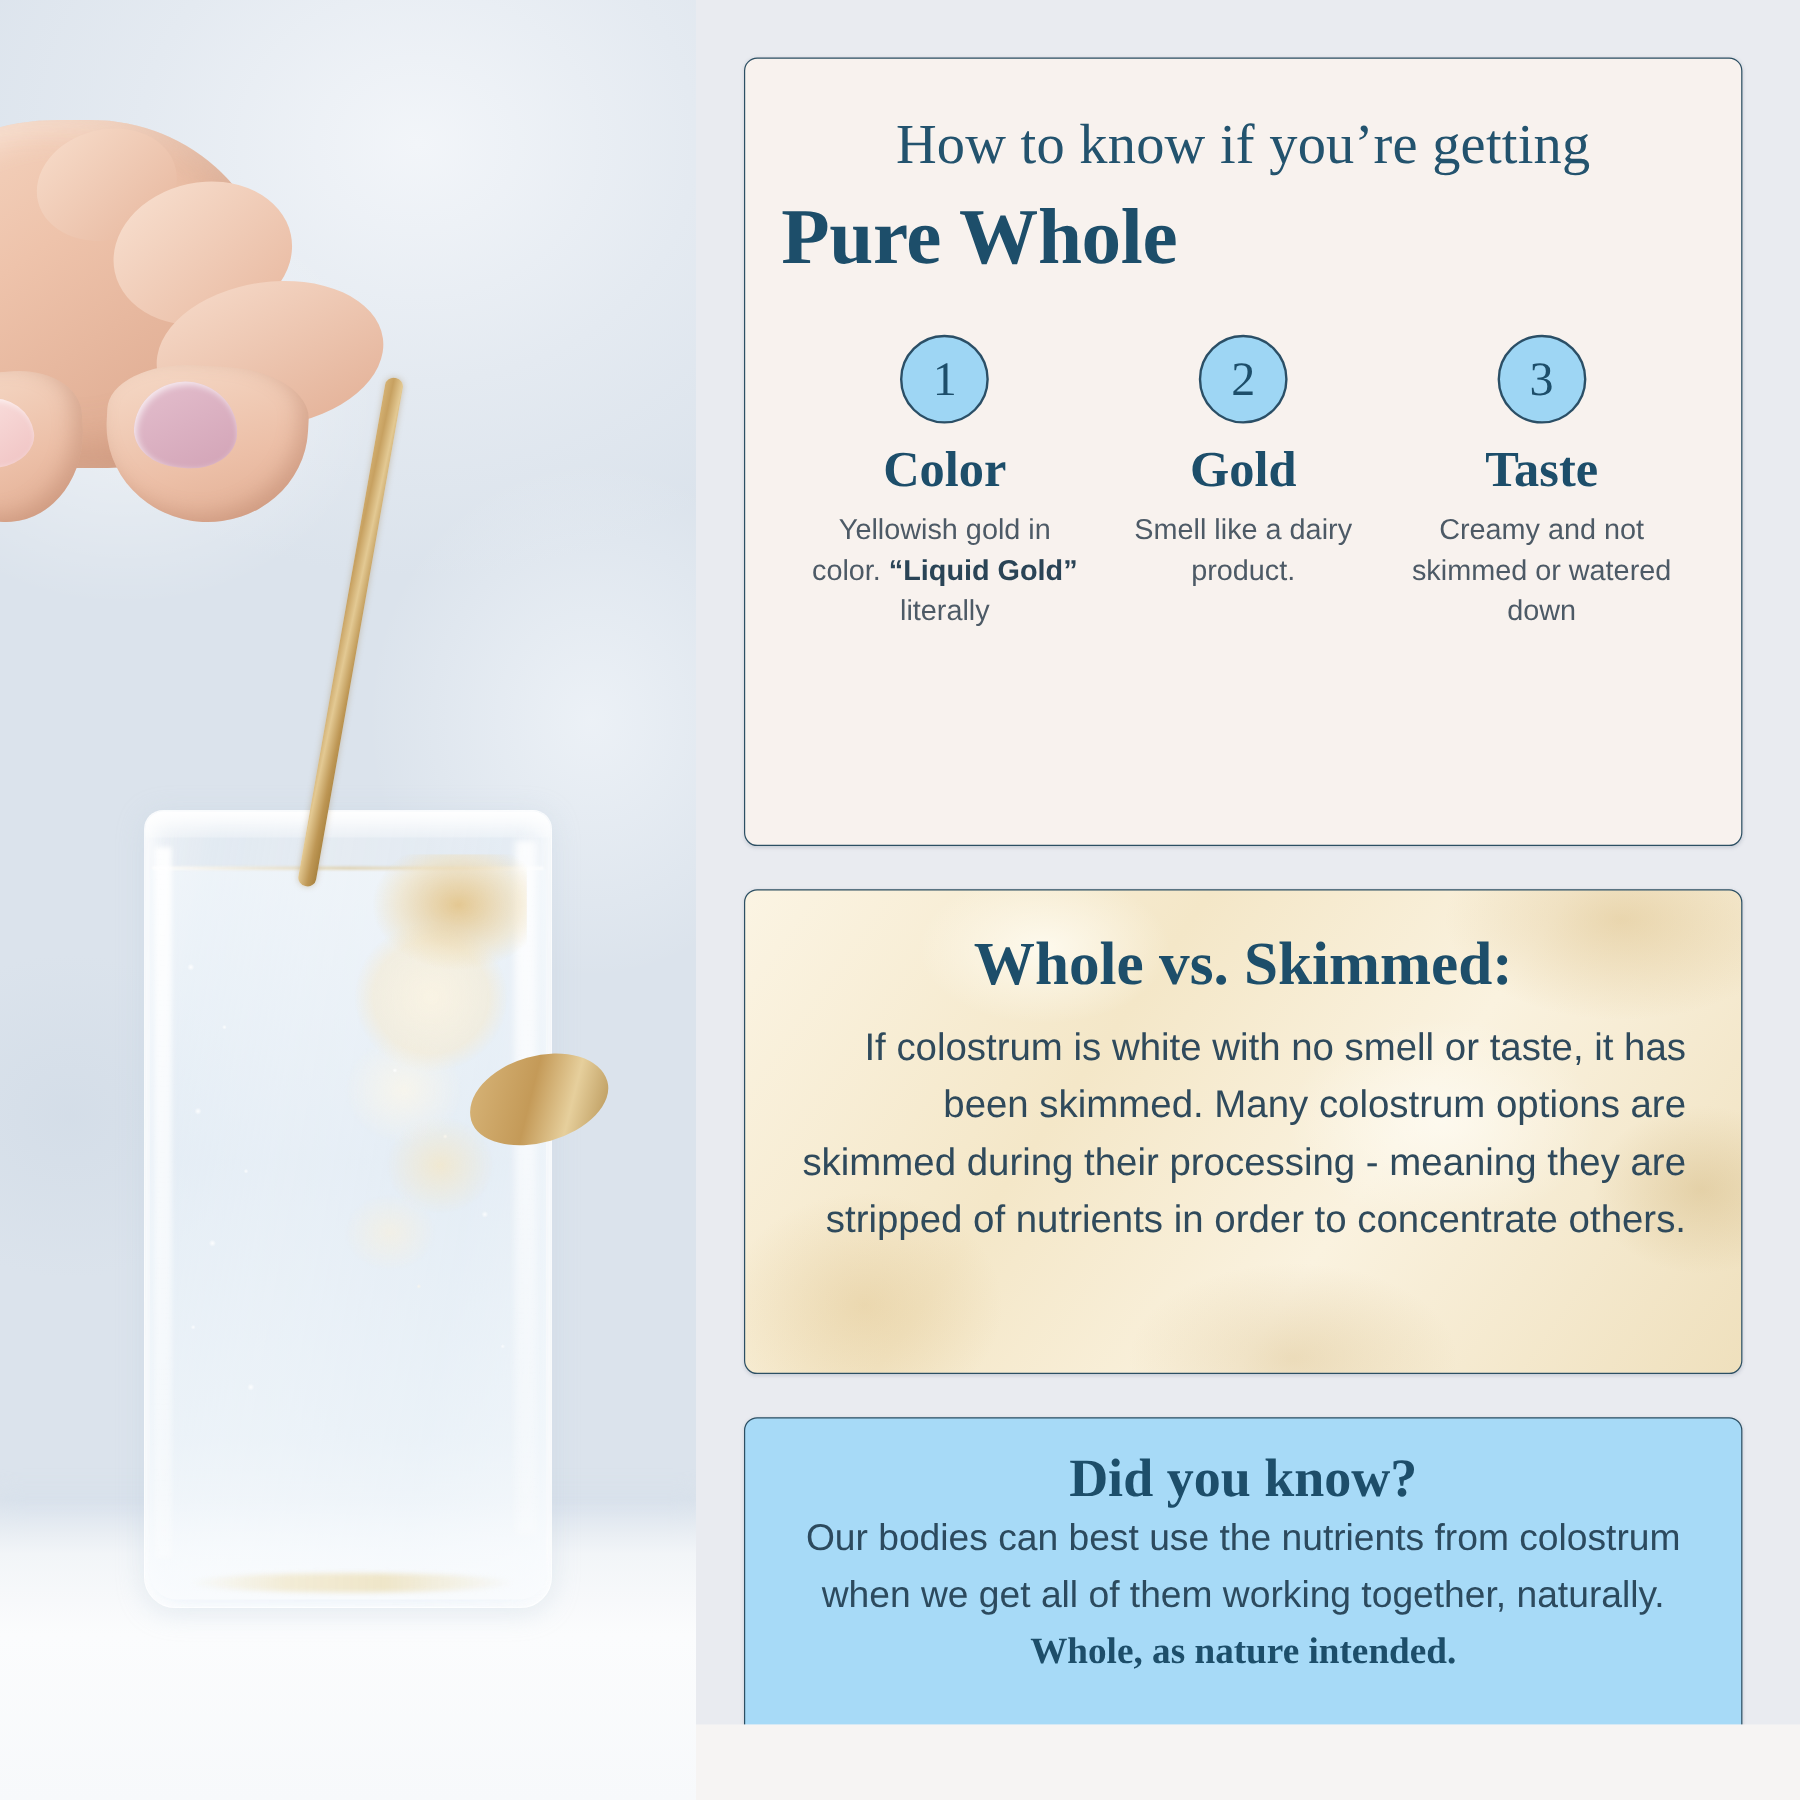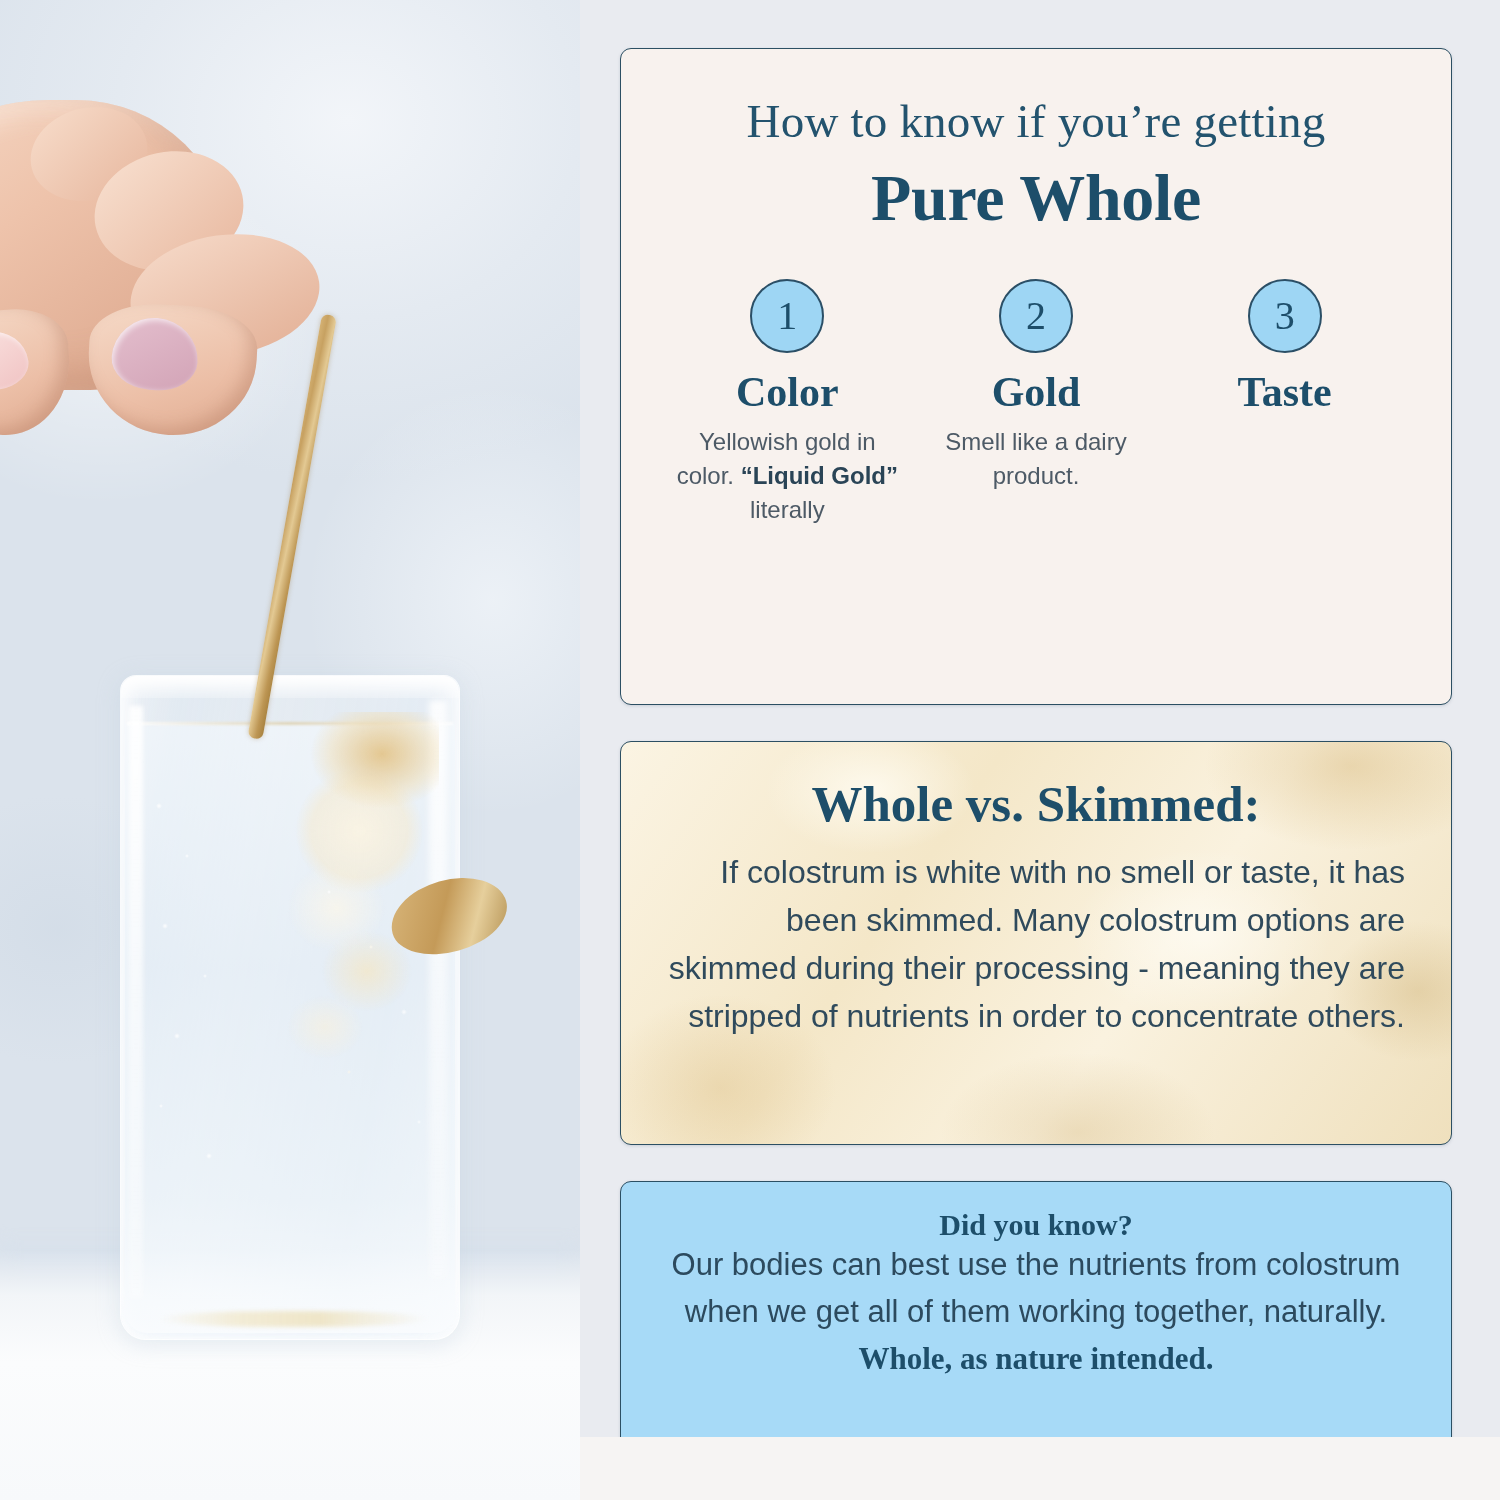--- a/index.html
+++ b/index.html
@@ -222,21 +222,21 @@
     color:#23536e;
     text-align:center;
     letter-spacing:.2px;
     line-height:1.06;
   }
   .headline {
     font-family:"Liberation Serif", serif;
     font-weight:bold;
     font-size:66px;
     color:#1d4e6a;
-    text-align:center;
+    text-align:left;
     line-height:1.12;
     margin-top:14px;
     letter-spacing:-.3px;
   }
   .columns {
     display:flex;
     margin-top:44px;
     padding:0 12px;
   }
   .col { flex:1; text-align:center; padding:0 10px; }
@@ -304,21 +304,21 @@
   
   .card-know {
     margin-top:36px;
     height:275px;
     padding:26px 34px 0;
     background:#a7daf7;
   }
   .card-know-title {
     font-family:"Liberation Serif", serif;
     font-weight:bold;
-    font-size:30px;
+    font-size:45px;
     color:#1d4e6a;
     text-align:center;
     line-height:1.1;
   }
   .card-know-body {
     font-size:31px;
     color:#2c4a5e;
     text-align:center;
     line-height:1.52;
     font-weight:300;
@@ -394,20 +394,21 @@
 
         <div class="col">
           <div class="badge">2</div>
           <div class="col-title">Gold</div>
           <div class="col-body">Smell like a dairy product.</div>
         </div>
 
         <div class="col">
           <div class="badge">3</div>
           <div class="col-title">Taste</div>
+          <div class="col-body">Creamy and not skimmed or watered down</div>
         </div>
 
       </div>
     </div>
 
     <div class="card card-skim">
       <div class="card-skim-title">Whole vs. Skimmed:</div>
       <div class="card-skim-body">If colostrum is white with no smell or taste, it has been skimmed. Many colostrum options are skimmed during their processing - meaning they are stripped of nutrients in order to concentrate others.</div>
     </div>
 

